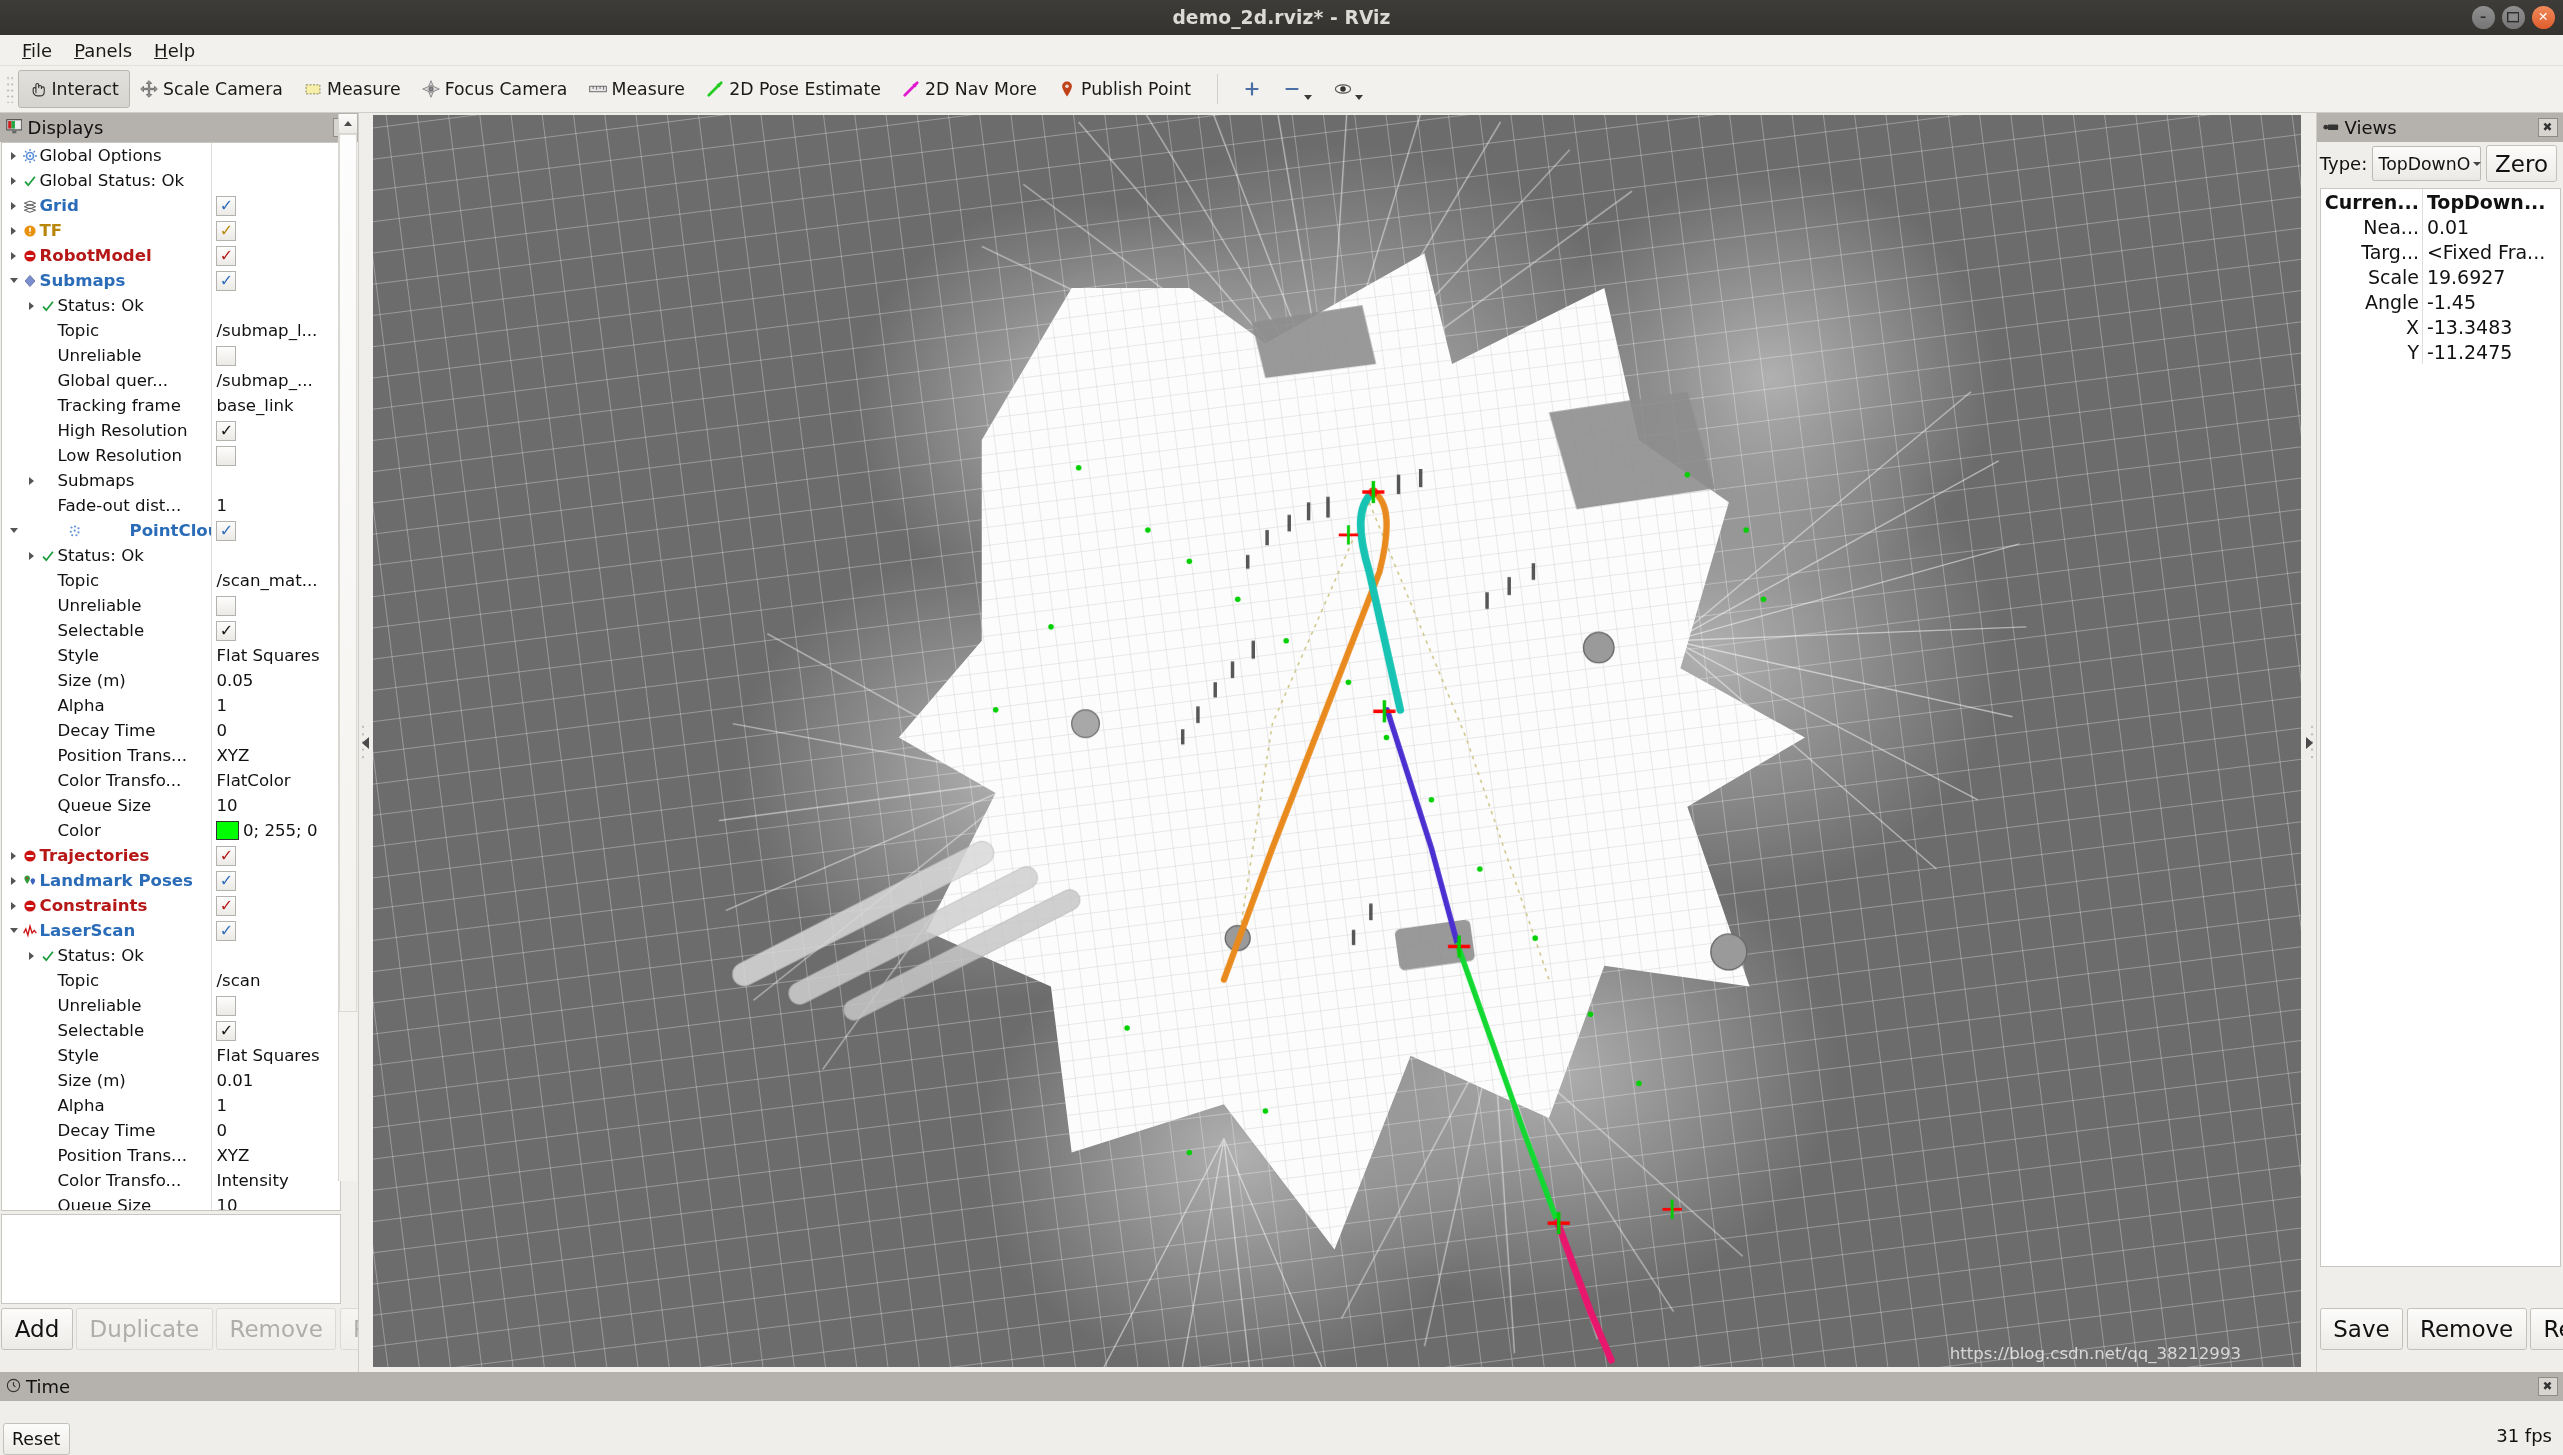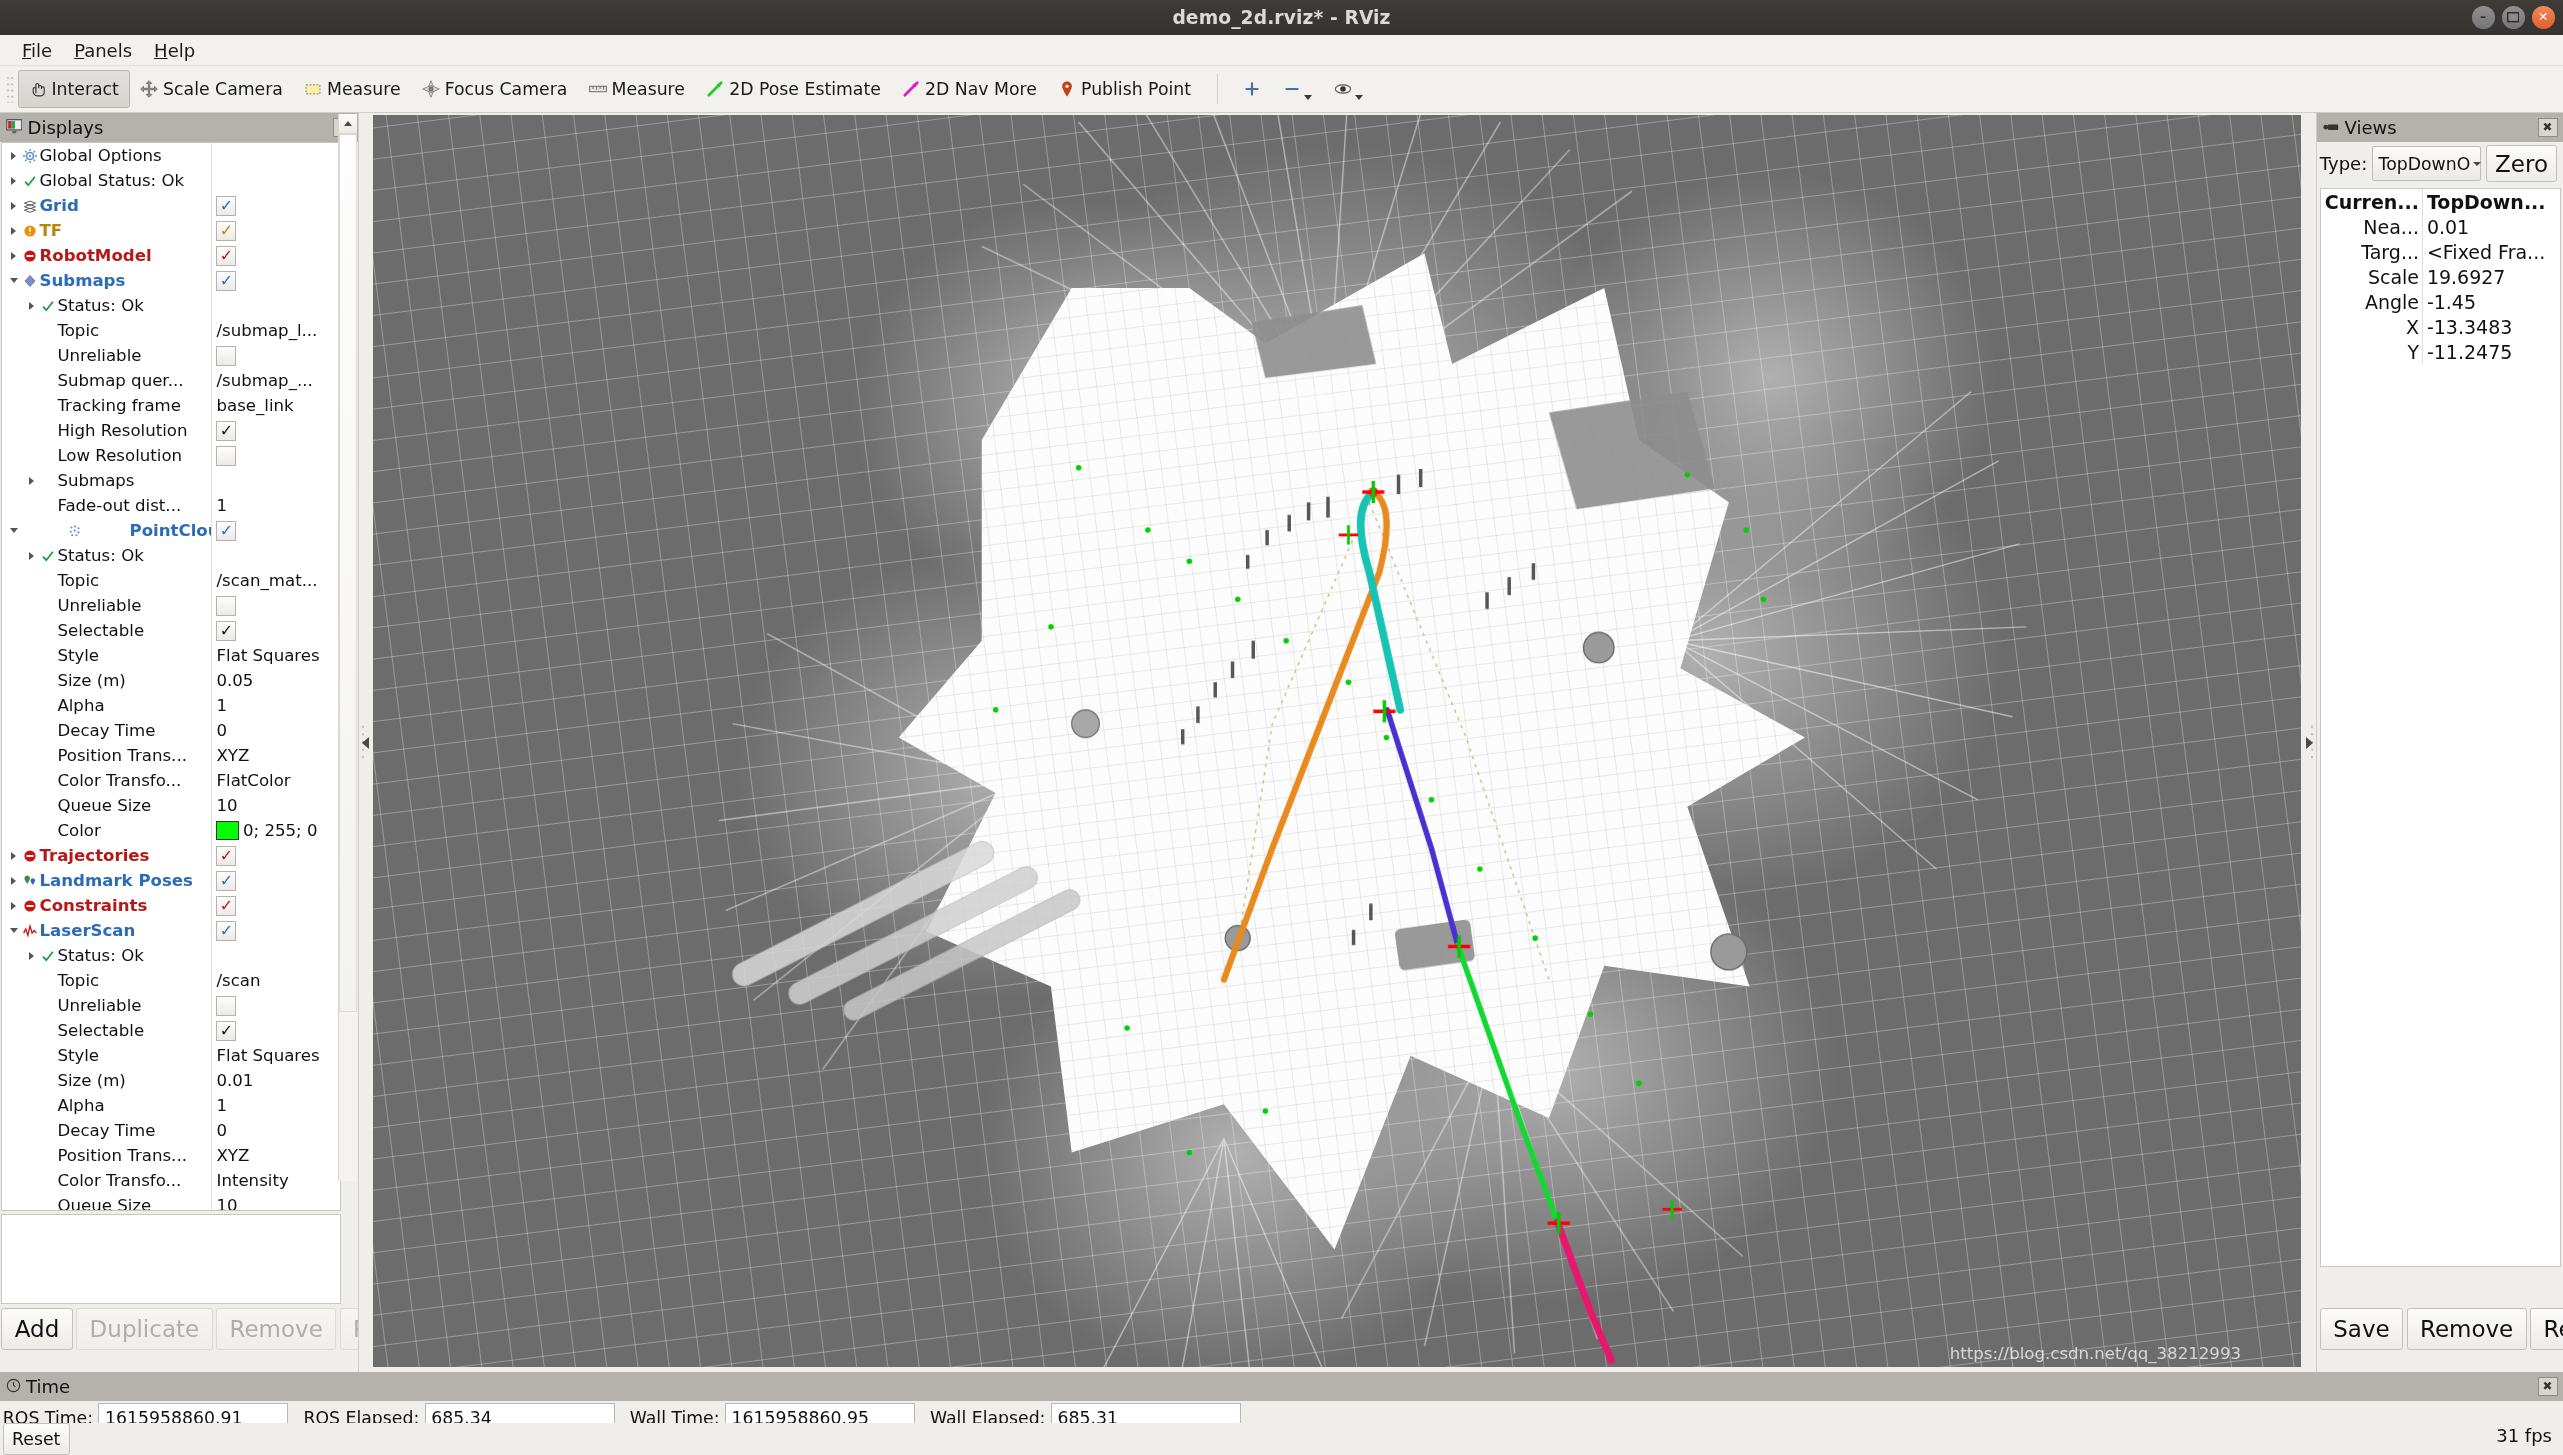--- a/index.html
+++ b/index.html
@@ -434,21 +434,21 @@
             <span class="tlabel" style="color: rgb(17, 17, 17);">Unreliable</span>
           </div>
           <div class="tcell-r">
             <span class="cbx" style="color: rgb(17, 17, 17);"></span>
           </div>
         </div>
         <div class="trow">
           <div class="tcell-l" style="padding-left: 22px;">
             <span class="exp"></span>
             <span class="tico"></span>
-            <span class="tlabel" style="color: rgb(17, 17, 17);">Submap quer...</span>
+            <span class="tlabel" style="color: rgb(17, 17, 17);">Global quer...</span>
           </div>
           <div class="tcell-r">
             <span>/submap_...</span>
           </div>
         </div>
         <div class="trow">
           <div class="tcell-l" style="padding-left: 22px;">
             <span class="exp"></span>
             <span class="tico"></span>
             <span class="tlabel" style="color: rgb(17, 17, 17);">Tracking frame</span>
@@ -1130,30 +1130,20 @@
     <div class="ptitle">
       <span>
         <svg width="15" height="15" viewBox="0 0 22 22">
             <circle cx="11" cy="11" r="9" fill="none" stroke="#333" stroke-width="1.6"></circle>
             <path d="M11 6v5l3 2" stroke="#333" stroke-width="1.6" fill="none"></path>
           </svg>
       </span>
       <span class="plbl">Time</span>
       <span class="pclose">✖</span>
     </div>
-    <div class="timerow" id="time-fields">
-        <span class="tl">ROS Time:</span>
-        <span class="tinput" style="width: 190px;">1615958860.91</span>
-        <span class="tl">ROS Elapsed:</span>
-        <span class="tinput" style="width: 190px;">685.34</span>
-        <span class="tl">Wall Time:</span>
-        <span class="tinput" style="width: 190px;">1615958860.95</span>
-        <span class="tl">Wall Elapsed:</span>
-        <span class="tinput" style="width: 190px;">685.31</span>
-      </div>
 
   </div>
 
   <div id="statusbar">
     <span class="reset">Reset</span>
   </div>
   <div class="fps">31 fps</div>
 
 </div>
 

